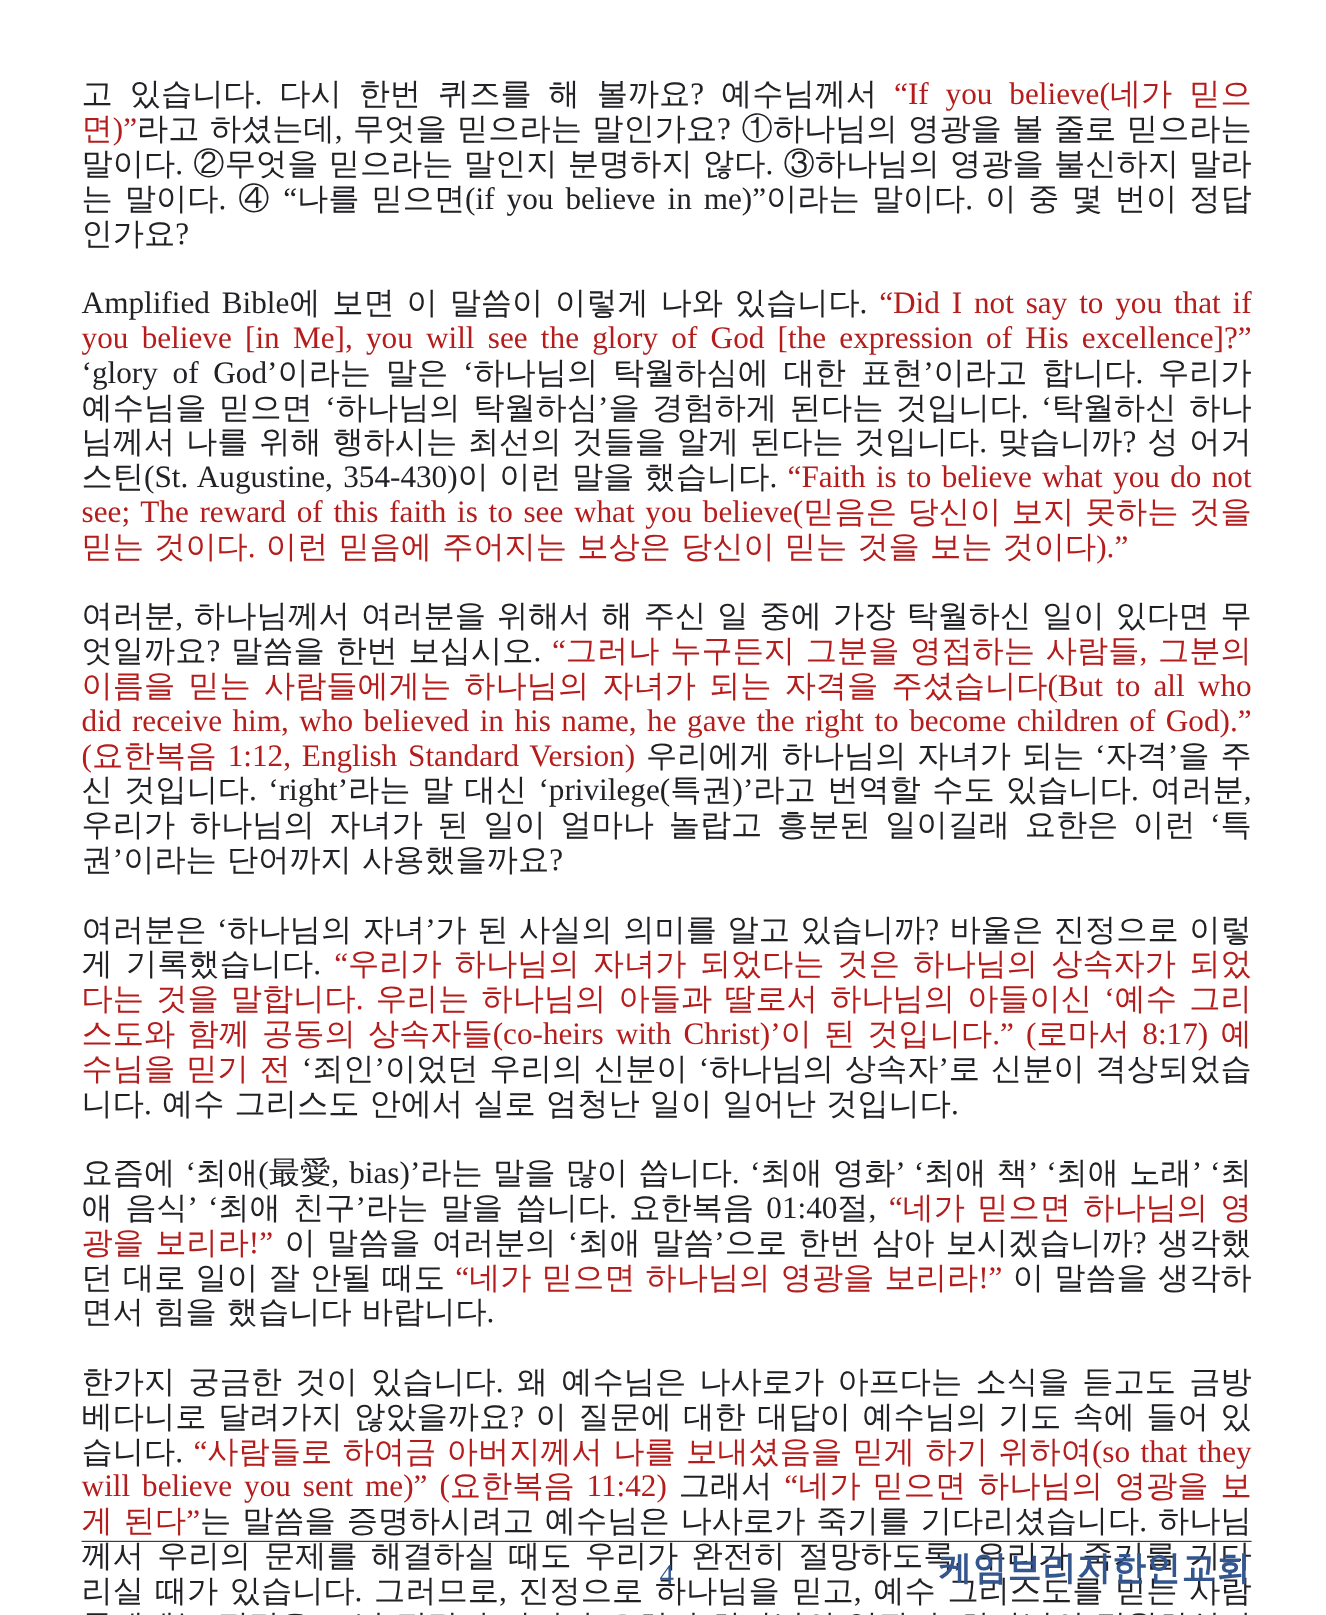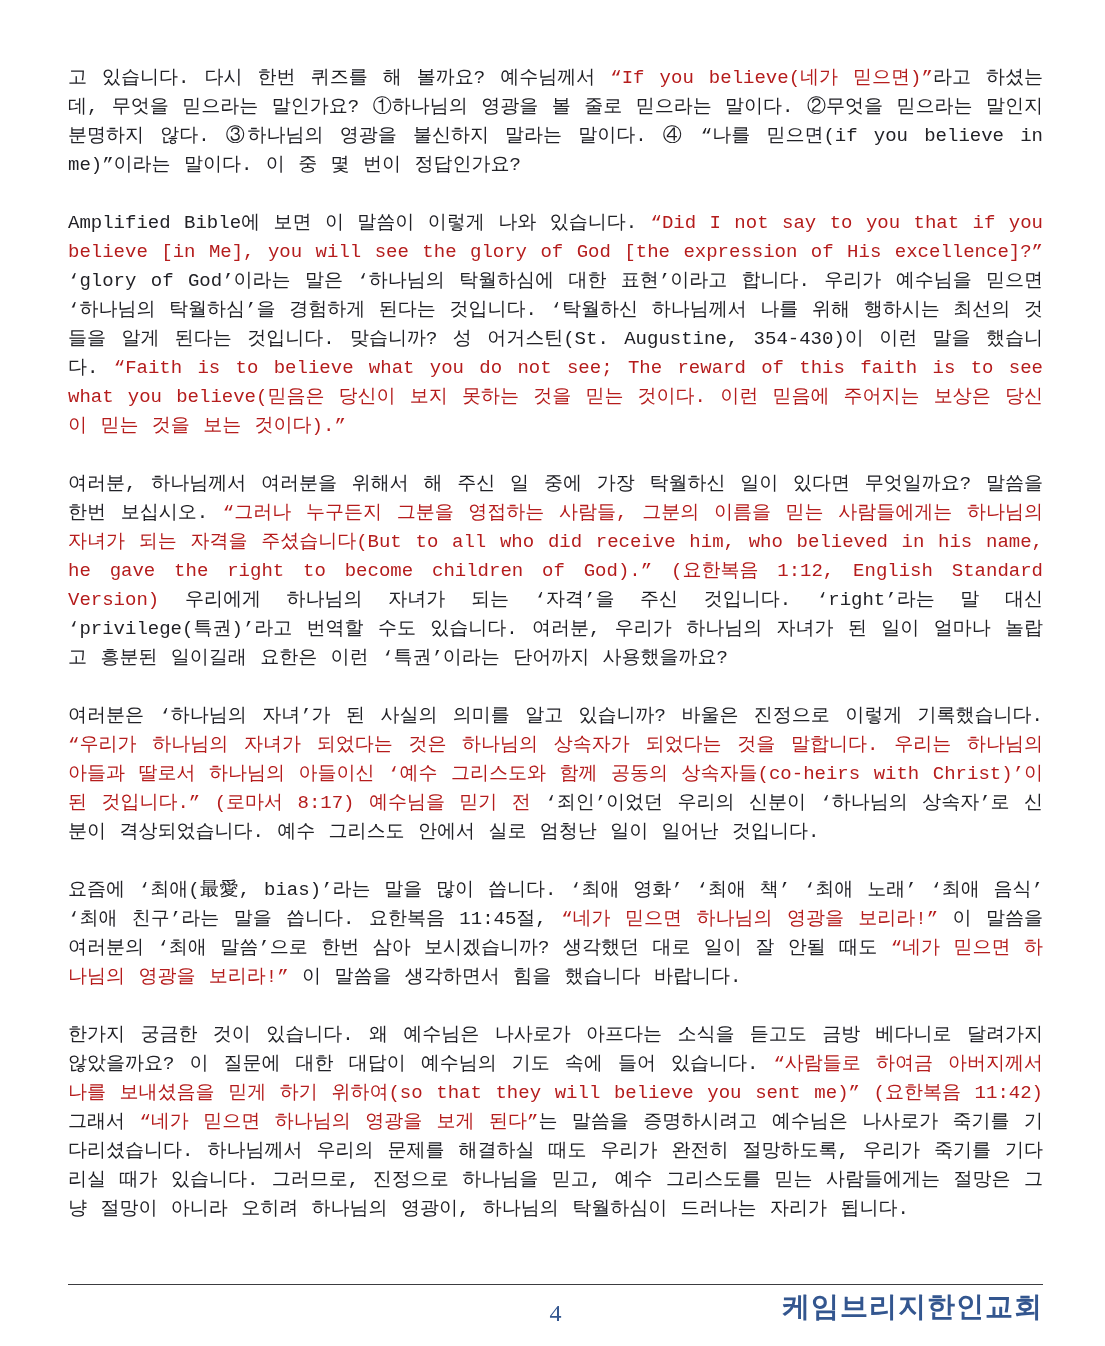--- a/index.html
+++ b/index.html
@@ -16,26 +16,25 @@
     font-family: "Liberation Serif", "DejaVu Serif", serif;
   }
   .doc-body {
     position: absolute;
     top: 64px;
     left: 68px;
     right: 62px;
   }
   .doc-body p {
     margin: 0 0 29px 0;
-    font-size: 19px;
+    font-size: 26px;
     line-height: 29px;
     text-align: justify;
     color: var(--body-text, #212126);
     word-spacing: 2px;
-    font-family: Liberation Mono, monospace;
   }
   .doc-body p:last-child {
     margin-bottom: 0;
   }
   .seg-dark { color: var(--body-text, #212126); }
   .seg-red  { color: var(--quote-red, #b51c1c); }
   .page-footer {
     position: absolute;
     left: 68px;
     right: 62px;
@@ -68,21 +67,21 @@
 </style>
 </head>
 <body>
 
 <div class="page">
   <main class="doc-body" id="doc-body">
       <p><span class="seg-dark">고 있습니다. 다시 한번 퀴즈를 해 볼까요? 예수님께서 </span><span class="seg-red">“If you believe(네가 믿으면)”</span><span class="seg-dark">라고 하셨는데, 무엇을 믿으라는 말인가요? ①하나님의 영광을 볼 줄로 믿으라는 말이다. ②무엇을 믿으라는 말인지 분명하지 않다. ③하나님의 영광을 불신하지 말라는 말이다. ④ “나를 믿으면(if you believe in me)”이라는 말이다. 이 중 몇 번이 정답인가요?</span></p>
       <p><span class="seg-dark">Amplified Bible에 보면 이 말씀이 이렇게 나와 있습니다. </span><span class="seg-red">“Did I not say to you that if you believe [in Me], you will see the glory of God [the expression of His excellence]?”</span><span class="seg-dark"> ‘glory of God’이라는 말은 ‘하나님의 탁월하심에 대한 표현’이라고 합니다. 우리가 예수님을 믿으면 ‘하나님의 탁월하심’을 경험하게 된다는 것입니다. ‘탁월하신 하나님께서 나를 위해 행하시는 최선의 것들을 알게 된다는 것입니다. 맞습니까? 성 어거스틴(St. Augustine, 354-430)이 이런 말을 했습니다. </span><span class="seg-red">“Faith is to believe what you do not see; The reward of this faith is to see what you believe(믿음은 당신이 보지 못하는 것을 믿는 것이다. 이런 믿음에 주어지는 보상은 당신이 믿는 것을 보는 것이다).”</span></p>
       <p><span class="seg-dark">여러분, 하나님께서 여러분을 위해서 해 주신 일 중에 가장 탁월하신 일이 있다면 무엇일까요? 말씀을 한번 보십시오. </span><span class="seg-red">“그러나 누구든지 그분을 영접하는 사람들, 그분의 이름을 믿는 사람들에게는 하나님의 자녀가 되는 자격을 주셨습니다(But to all who did receive him, who believed in his name, he gave the right to become children of God).” (요한복음 1:12, English Standard Version)</span><span class="seg-dark"> 우리에게 하나님의 자녀가 되는 ‘자격’을 주신 것입니다. ‘right’라는 말 대신 ‘privilege(특권)’라고 번역할 수도 있습니다. 여러분, 우리가 하나님의 자녀가 된 일이 얼마나 놀랍고 흥분된 일이길래 요한은 이런 ‘특권’이라는 단어까지 사용했을까요?</span></p>
       <p><span class="seg-dark">여러분은 ‘하나님의 자녀’가 된 사실의 의미를 알고 있습니까? 바울은 진정으로 이렇게 기록했습니다. </span><span class="seg-red">“우리가 하나님의 자녀가 되었다는 것은 하나님의 상속자가 되었다는 것을 말합니다. 우리는 하나님의 아들과 딸로서 하나님의 아들이신 ‘예수 그리스도와 함께 공동의 상속자들(co-heirs with Christ)’이 된 것입니다.” (로마서 8:17) 예수님을 믿기 전</span><span class="seg-dark"> ‘죄인’이었던 우리의 신분이 ‘하나님의 상속자’로 신분이 격상되었습니다. 예수 그리스도 안에서 실로 엄청난 일이 일어난 것입니다.</span></p>
-      <p><span class="seg-dark">요즘에 ‘최애(最愛, bias)’라는 말을 많이 씁니다. ‘최애 영화’ ‘최애 책’ ‘최애 노래’ ‘최애 음식’ ‘최애 친구’라는 말을 씁니다. 요한복음 11:45절, </span><span class="seg-red">“네가 믿으면 하나님의 영광을 보리라!”</span><span class="seg-dark"> 이 말씀을 여러분의 ‘최애 말씀’으로 한번 삼아 보시겠습니까? 생각했던 대로 일이 잘 안될 때도 </span><span class="seg-red">“네가 믿으면 하나님의 영광을 보리라!”</span><span class="seg-dark"> 이 말씀을 생각하면서 힘을 했습니다 바랍니다.</span></p>
+      <p><span class="seg-dark">요즘에 ‘최애(最愛, bias)’라는 말을 많이 씁니다. ‘최애 영화’ ‘최애 책’ ‘최애 노래’ ‘최애 음식’ ‘최애 친구’라는 말을 씁니다. 요한복음 01:40절, </span><span class="seg-red">“네가 믿으면 하나님의 영광을 보리라!”</span><span class="seg-dark"> 이 말씀을 여러분의 ‘최애 말씀’으로 한번 삼아 보시겠습니까? 생각했던 대로 일이 잘 안될 때도 </span><span class="seg-red">“네가 믿으면 하나님의 영광을 보리라!”</span><span class="seg-dark"> 이 말씀을 생각하면서 힘을 했습니다 바랍니다.</span></p>
       <p><span class="seg-dark">한가지 궁금한 것이 있습니다. 왜 예수님은 나사로가 아프다는 소식을 듣고도 금방 베다니로 달려가지 않았을까요? 이 질문에 대한 대답이 예수님의 기도 속에 들어 있습니다. </span><span class="seg-red">“사람들로 하여금 아버지께서 나를 보내셨음을 믿게 하기 위하여(so that they will believe you sent me)” (요한복음 11:42)</span><span class="seg-dark"> 그래서 </span><span class="seg-red">“네가 믿으면 하나님의 영광을 보게 된다”</span><span class="seg-dark">는 말씀을 증명하시려고 예수님은 나사로가 죽기를 기다리셨습니다. 하나님께서 우리의 문제를 해결하실 때도 우리가 완전히 절망하도록, 우리가 죽기를 기다리실 때가 있습니다. 그러므로, 진정으로 하나님을 믿고, 예수 그리스도를 믿는 사람들에게는 절망은 그냥 절망이 아니라 오히려 하나님의 영광이, 하나님의 탁월하심이 드러나는 자리가 됩니다.</span></p>
     </main>
 
   <footer class="page-footer">
     <hr class="footer-rule">
     <div class="footer-org">케임브리지한인교회</div>
     <div class="footer-page-number">4</div>
   </footer>
 </div>
 

